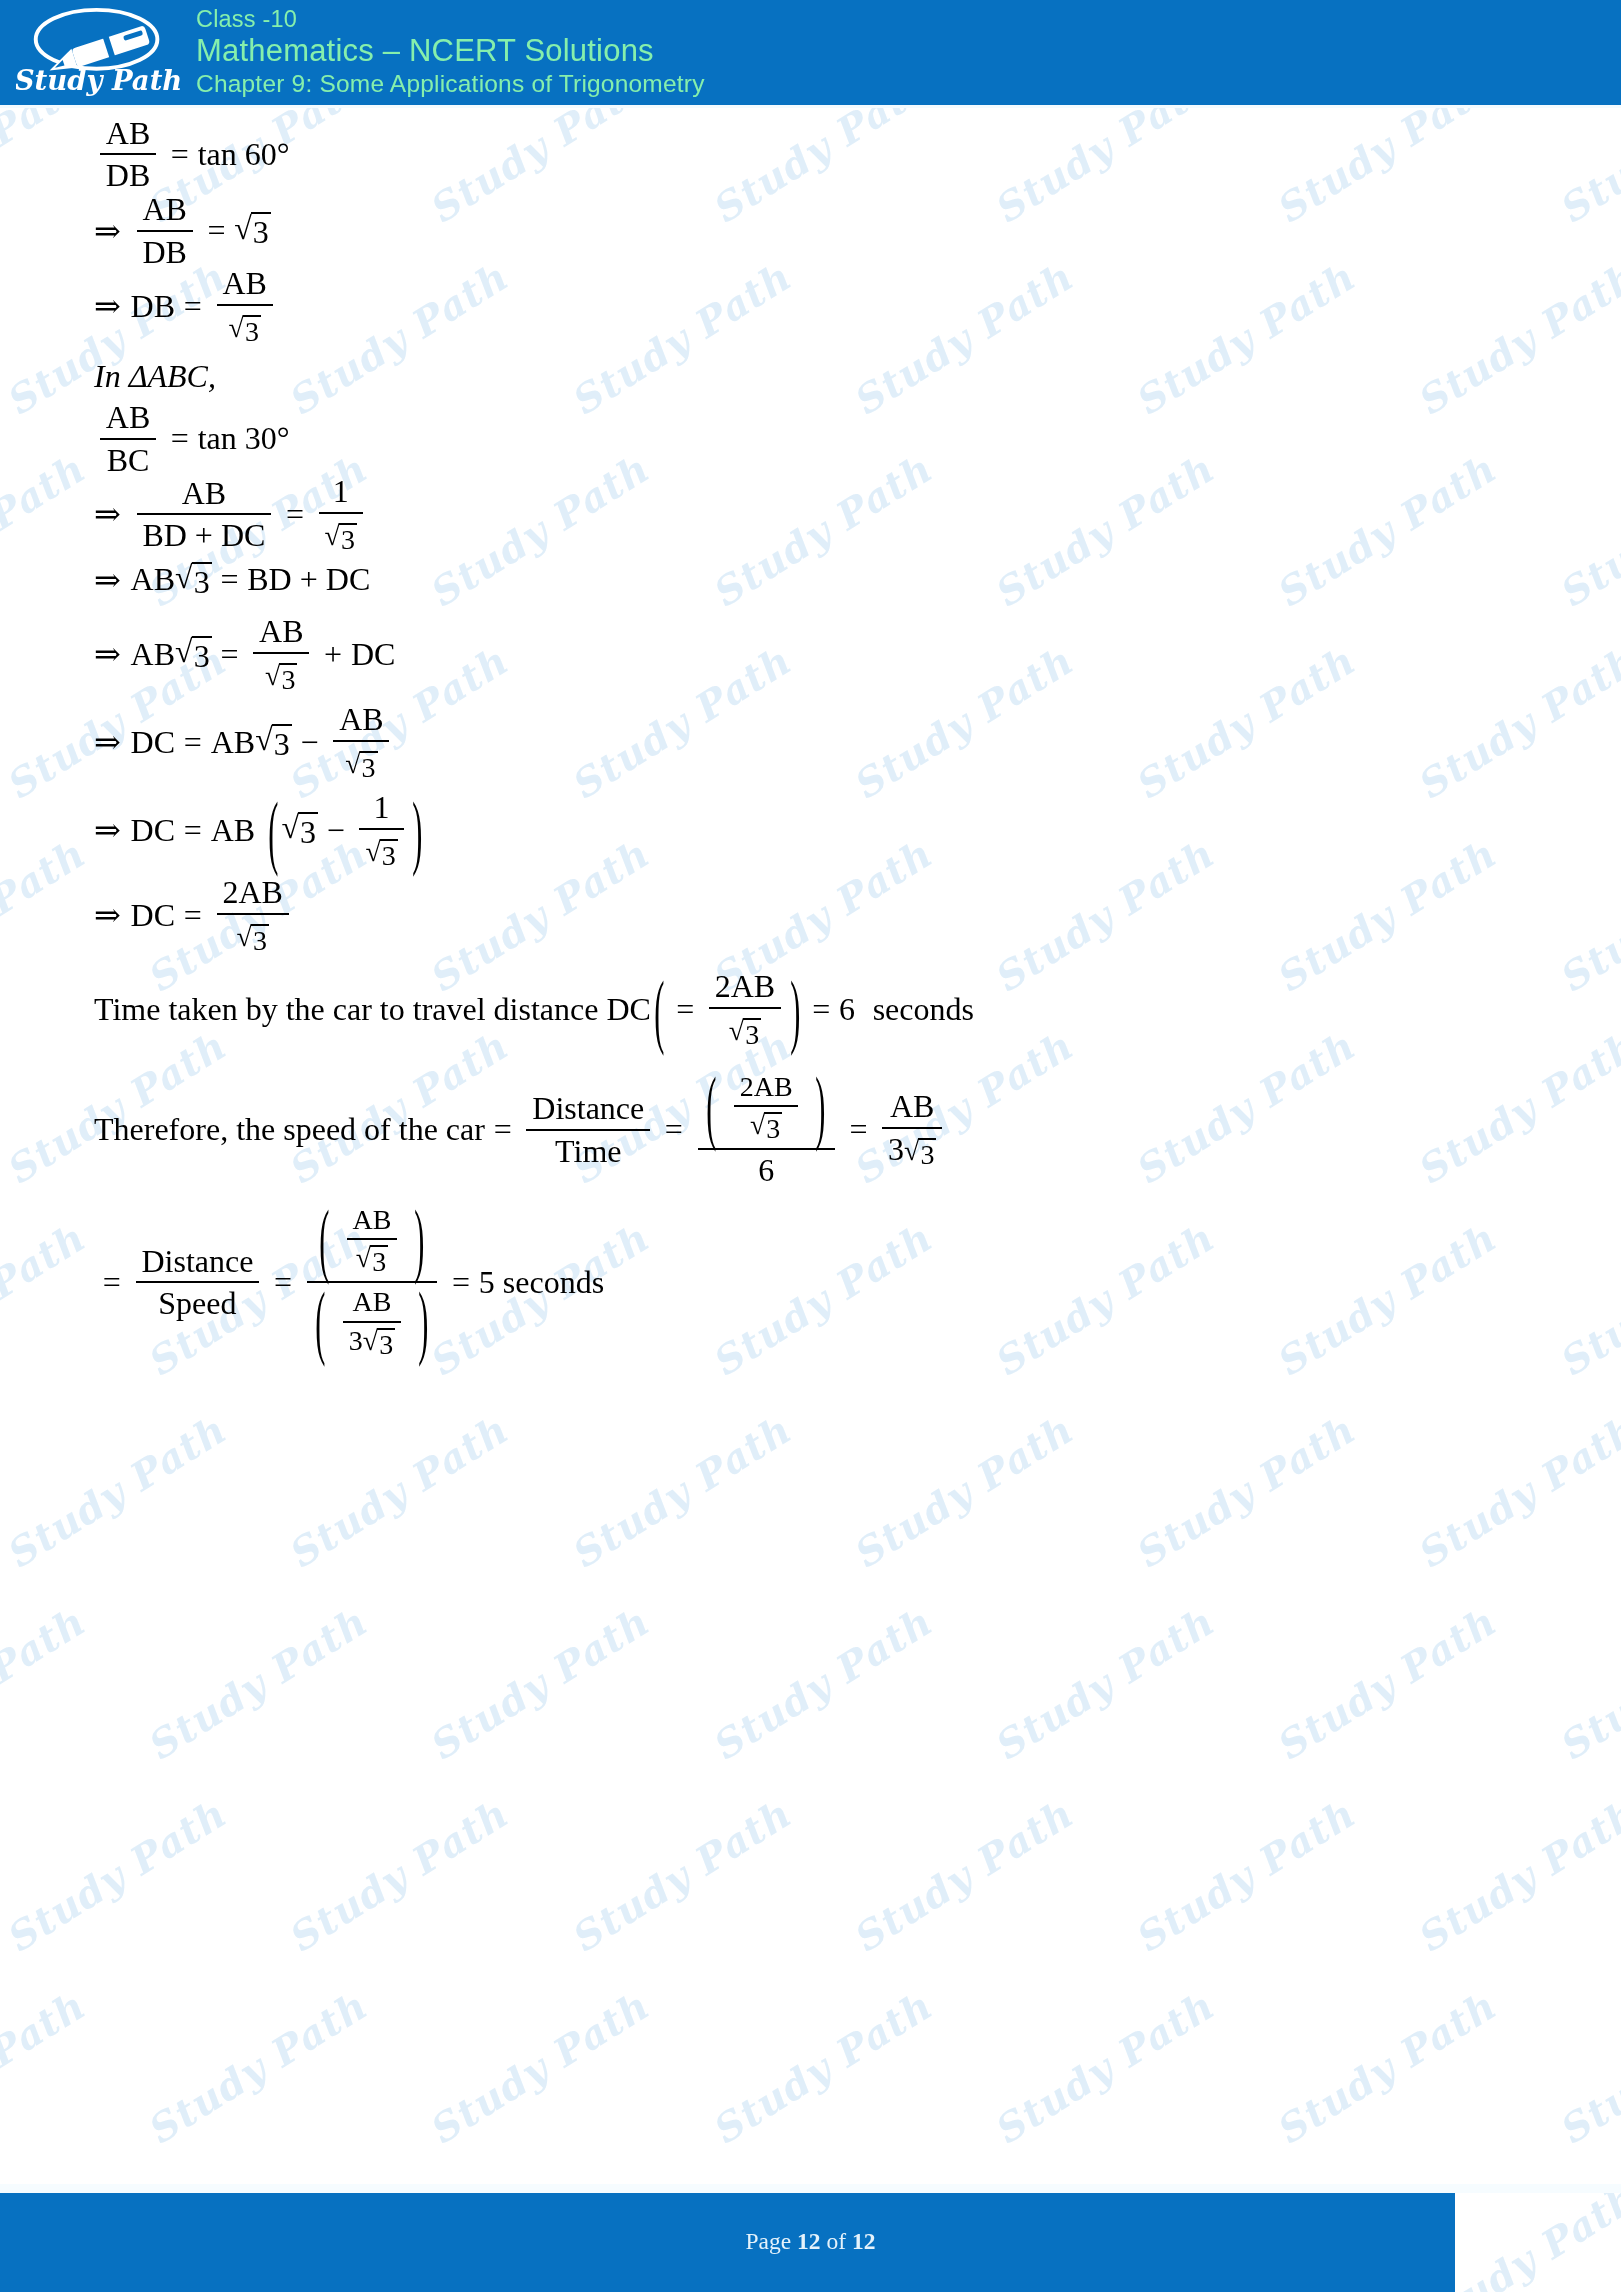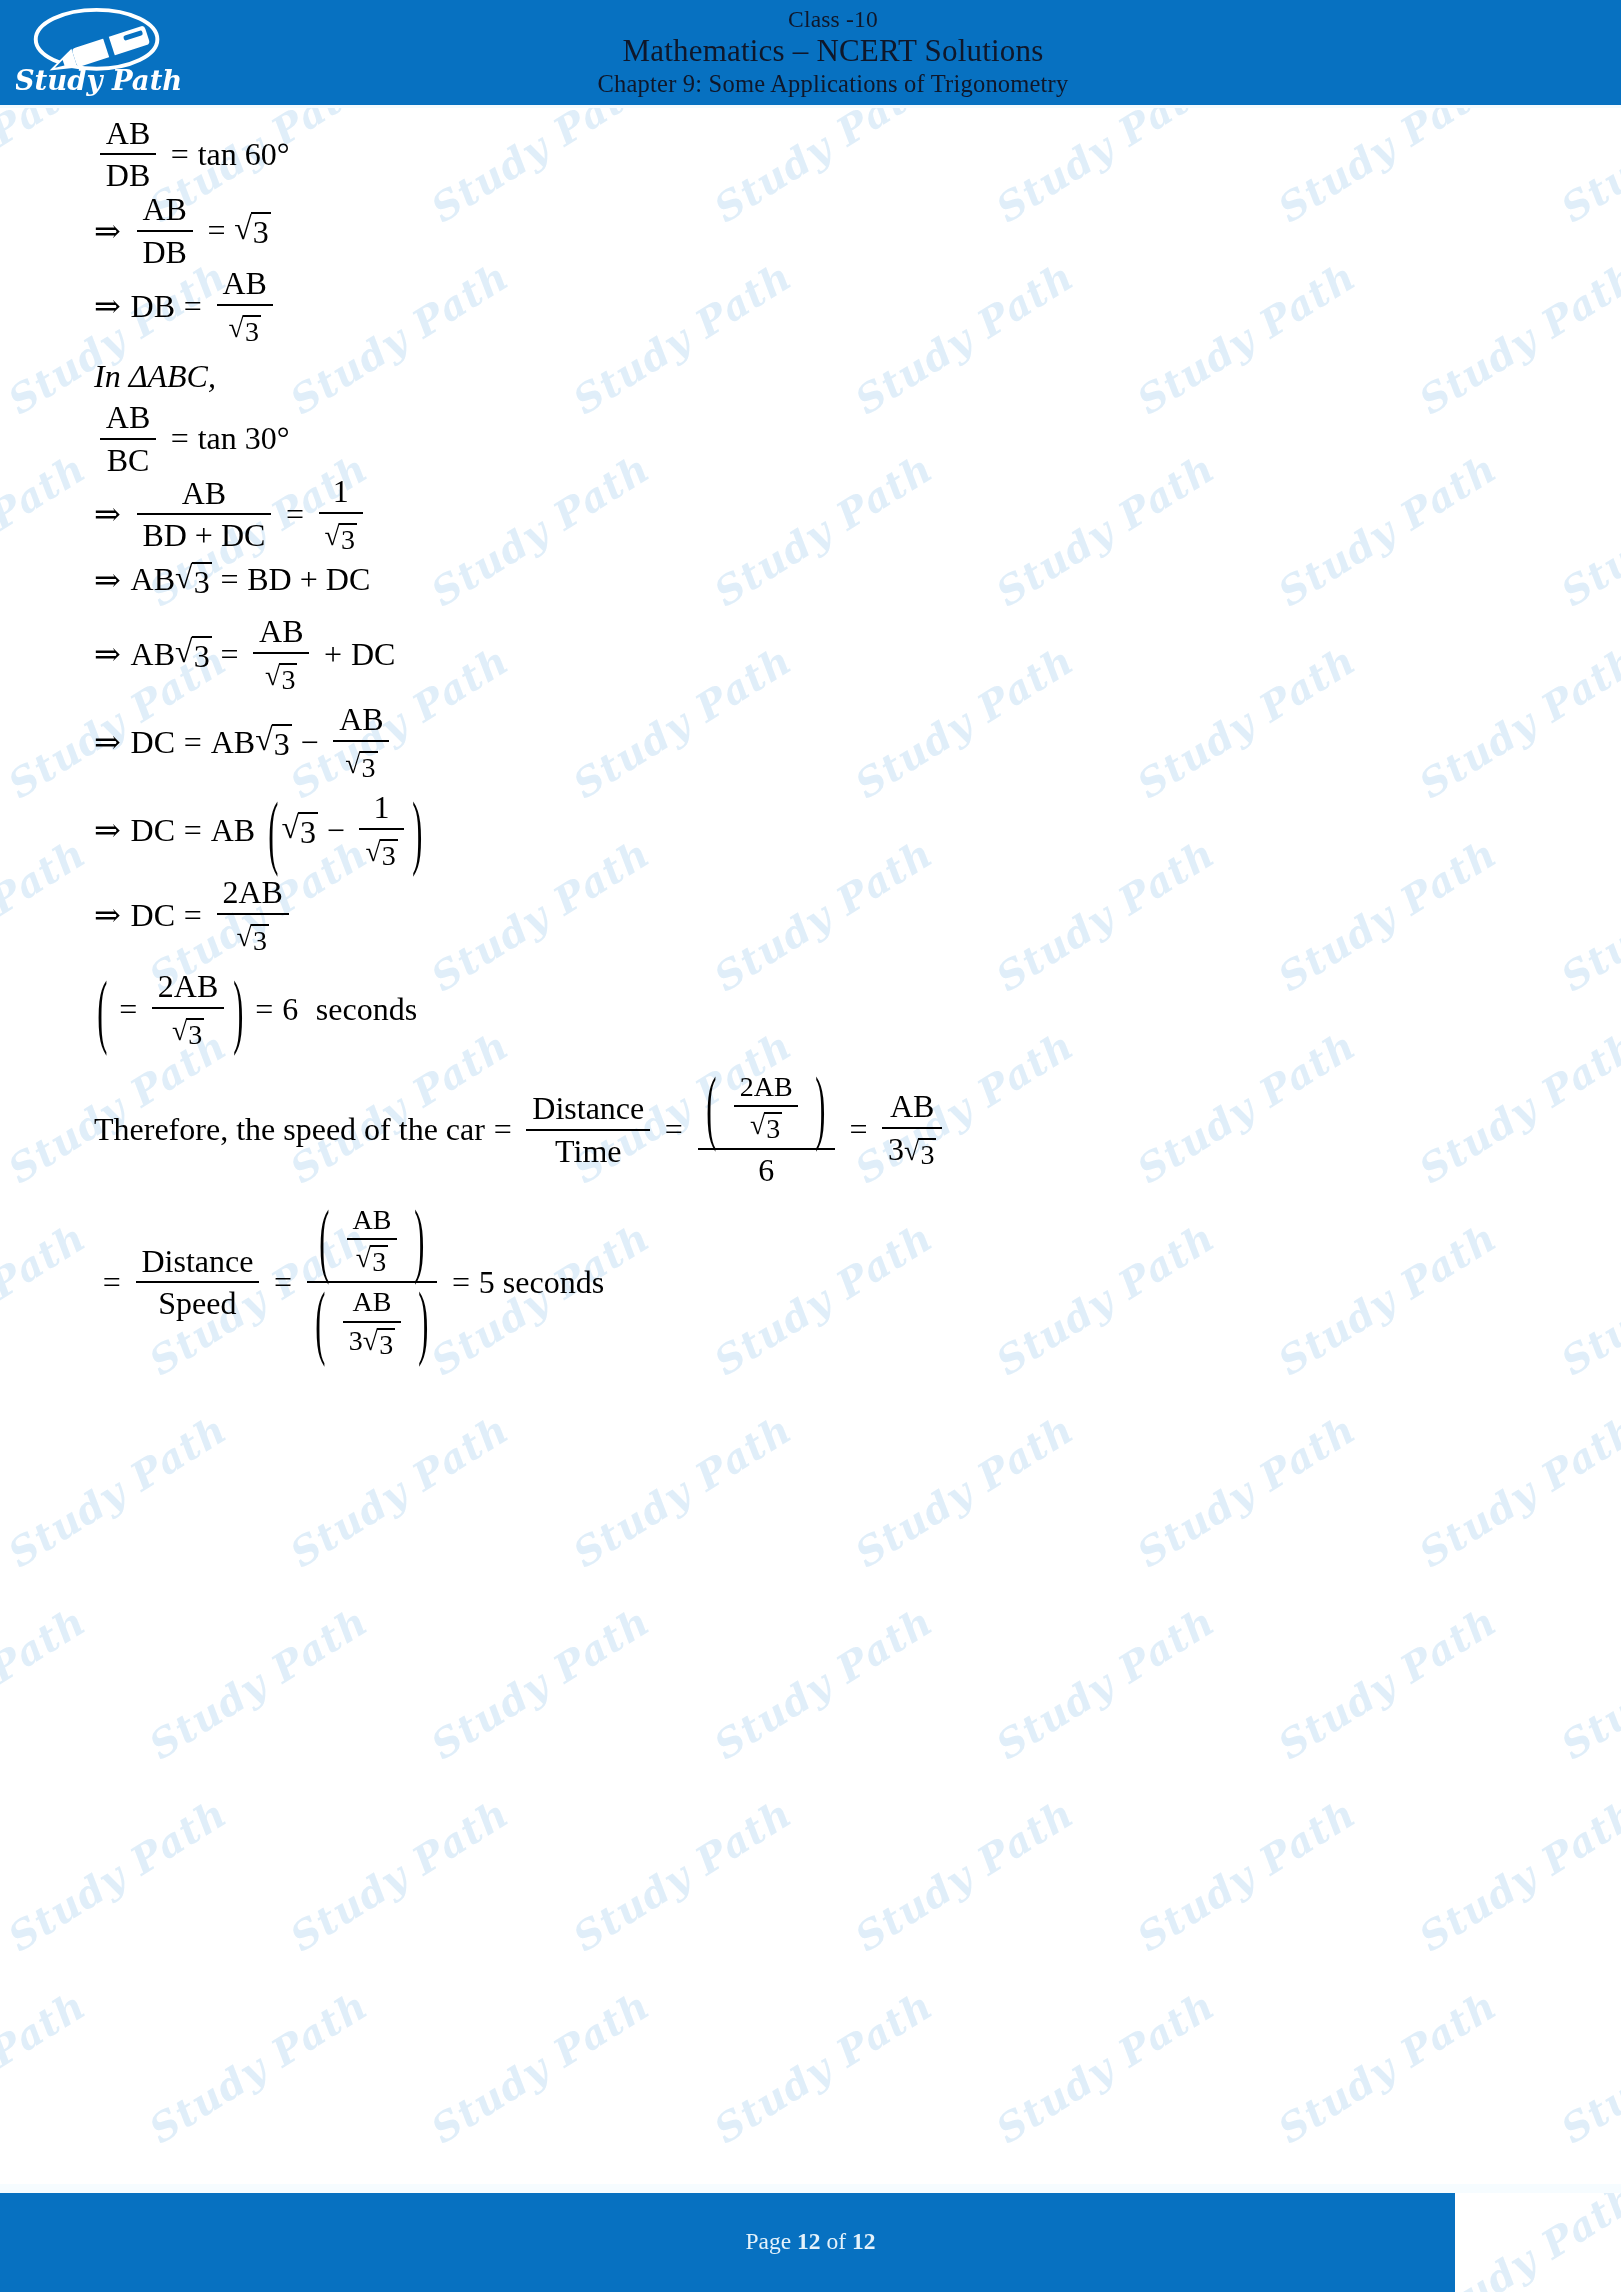--- a/index.html
+++ b/index.html
@@ -46,23 +46,23 @@
     width: 1621px;
     height: 105px;
     background: #0771c1;
     z-index: 3;
   }
   .header-titles {
     position: absolute;
     left: 196px;
     top: 3.9px;
     width: 1274px;
-    text-align: center;
-    color: #0f172a;
-    font-family: Liberation Serif, serif;
+    text-align: left;
+    color: #86efac;
+    font-family: Liberation Sans, sans-serif;
   }
   .h-line1 { font-size: 23.5px; line-height: 30px; letter-spacing: 0.2px; }
   .h-line2 { font-size: 31px; line-height: 33px; letter-spacing: 0.2px; }
   .h-line3 { font-size: 24.5px; line-height: 33px; letter-spacing: 0.2px; }
 
   
   .logo {
     position: absolute;
     left: 15.7px;
     top: 2px;
@@ -453,20 +453,21 @@
         <span class="den">
           <span class="sqrt sm">
             <span class="rad">√</span>
             <span class="body">3</span>
           </span>
         </span>
       </span>
     </div>
 
     <div class="row mrow" style="top:863px;">
+      <span class="txt">Time taken by the car to travel distance DC</span>
       <span class="pL scaleY-2">(</span>
       <span class="op">=</span>
       <span class="frac">
         <span class="num">2AB</span>
         <span class="bar"></span>
         <span class="den">
           <span class="sqrt sm">
             <span class="rad">√</span>
             <span class="body">3</span>
           </span>

